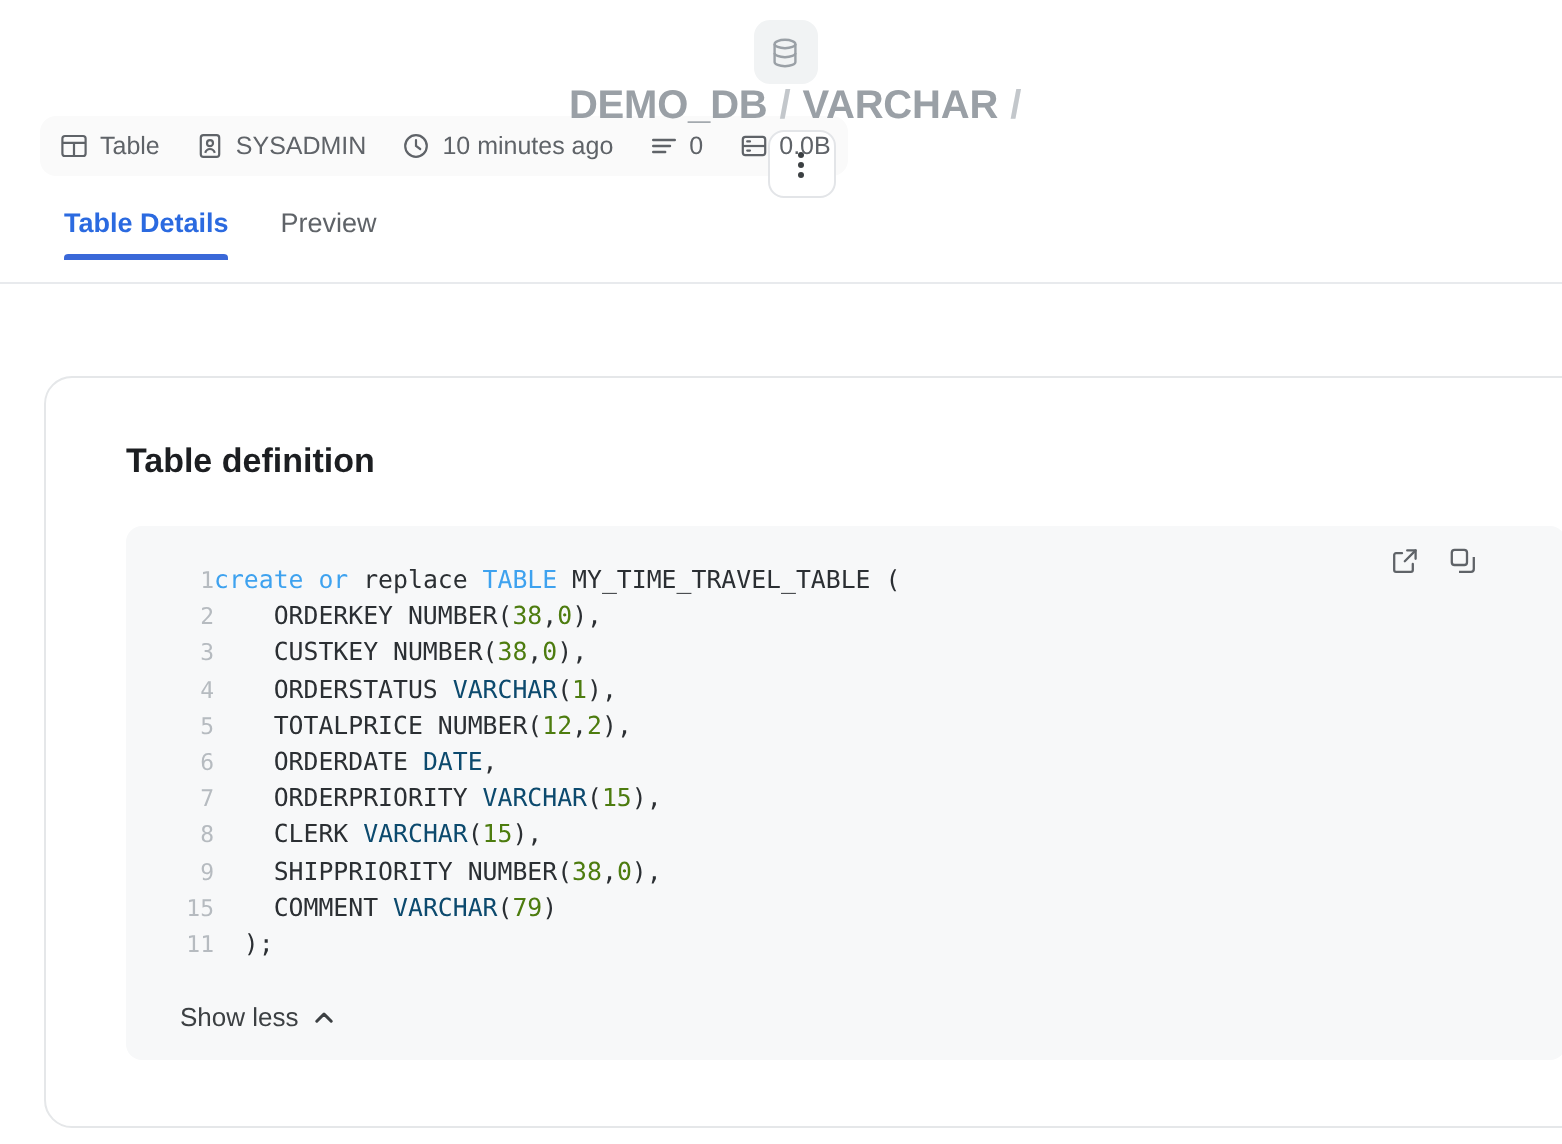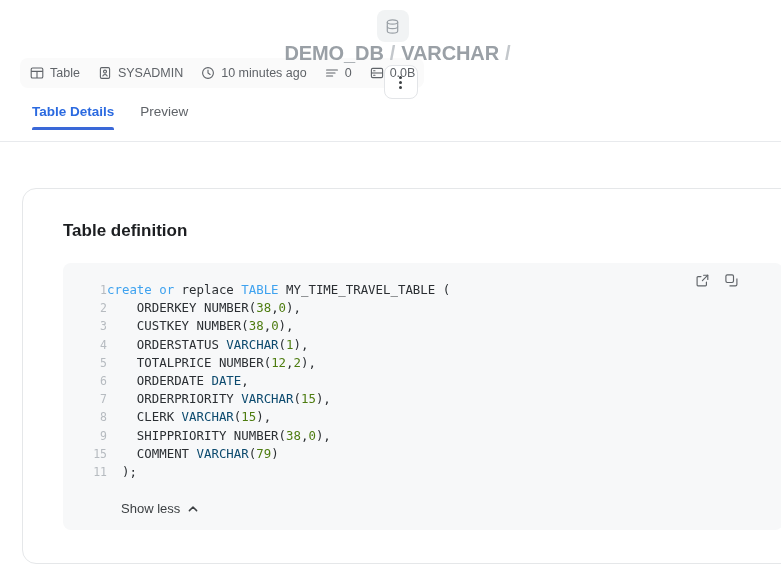--- a/index.html
+++ b/index.html
@@ -161,21 +161,20 @@
   .kw { color: #3ea2ef; }
   .ty { color: #0c4a6e; }
   .num { color: #4d7c0f; }
 
   .show-less {
     position: absolute;
     left: 27px; bottom: 14px;
     display: flex; align-items: center; gap: 7px;
     font-size: 13px;
     color: #3c4043;
-    margin-left: 31px;
   }
   .show-less svg { display: block; }
 </style>
 </head>
 <body>
 
 <div class="app">
 
   <div class="header">
     <div class="db-icon-box">

